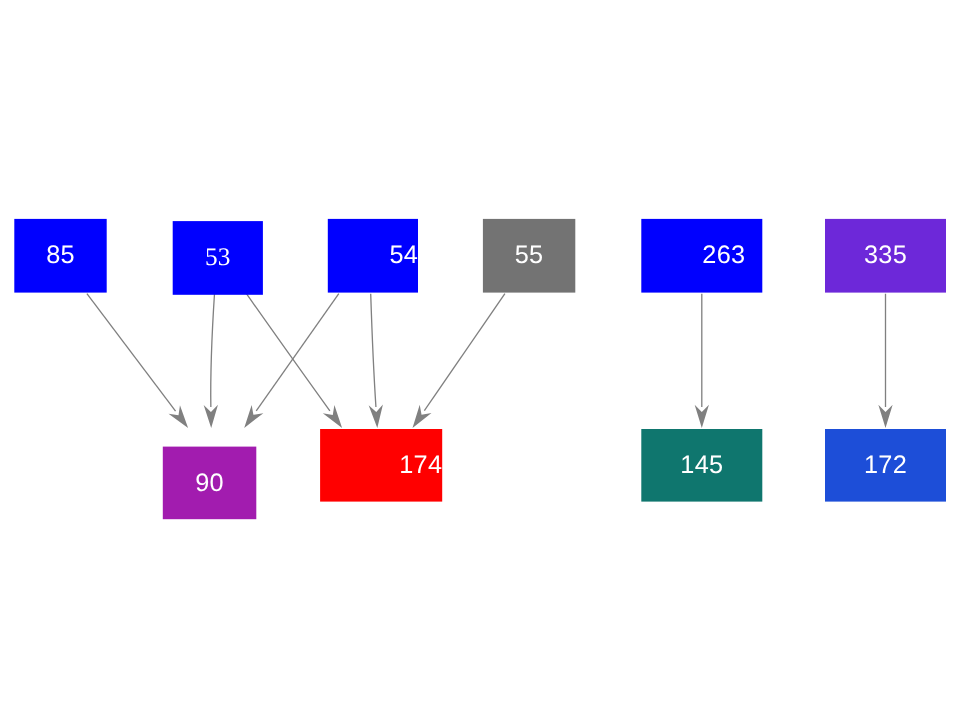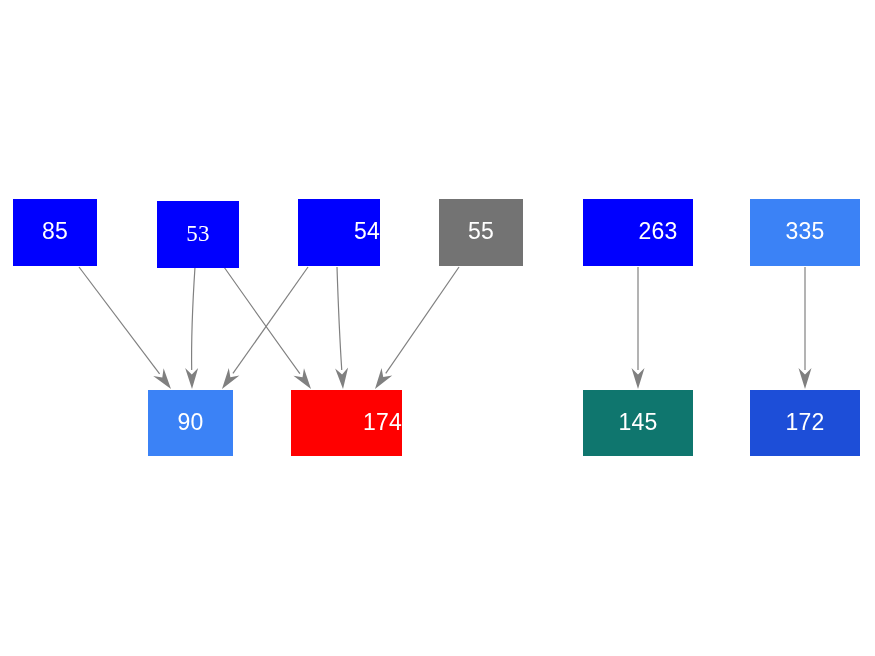--- a/index.html
+++ b/index.html
@@ -96,24 +96,24 @@
       </div>
       <div class="node source" style="left: 298px; top: 199px; width: 82px; height: 67px; background: rgb(0, 0, 255); justify-content: flex-end;">
         <span class="node-label">54</span>
       </div>
       <div class="node source" style="left: 439px; top: 199px; width: 84px; height: 67px; background: #737373;">
         <span class="node-label">55</span>
       </div>
       <div class="node source" style="left: 583px; top: 199px; width: 110px; height: 67px; background: rgb(0, 0, 255); padding-left: 40px;">
         <span class="node-label">263</span>
       </div>
-      <div class="node source" style="left: 750px; top: 199px; width: 110px; height: 67px; background: #3b82f6;">
+      <div class="node source" style="left: 750px; top: 199px; width: 110px; height: 67px; background: #6d28d9;">
         <span class="node-label">335</span>
       </div>
-      <div class="node target" style="left: 148px; top: 390px; width: 85px; height: 66px; background: #3b82f6; text-align: center;">
+      <div class="node target" style="left: 148px; top: 406px; width: 85px; height: 66px; background: #a21caf; text-align: center;">
         <span class="node-label">90</span>
       </div>
       <div class="node target" style="left: 291px; top: 390px; width: 111px; height: 66px; background: rgb(255, 0, 0); justify-content: flex-end;">
         <span class="node-label">174</span>
       </div>
       <div class="node target" style="left: 583px; top: 390px; width: 110px; height: 66px; background: #0f766e;">
         <span class="node-label">145</span>
       </div>
       <div class="node target" style="left: 750px; top: 390px; width: 110px; height: 66px; background: #1d4ed8;">
         <span class="node-label">172</span>

